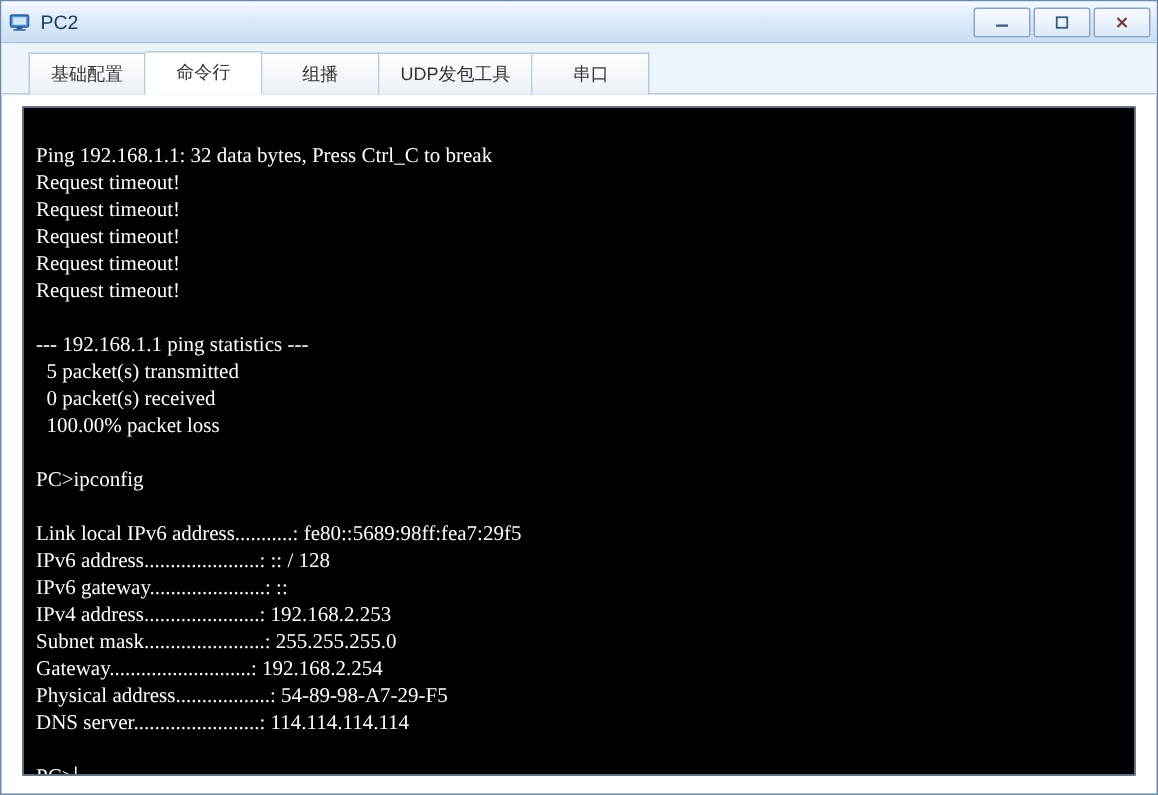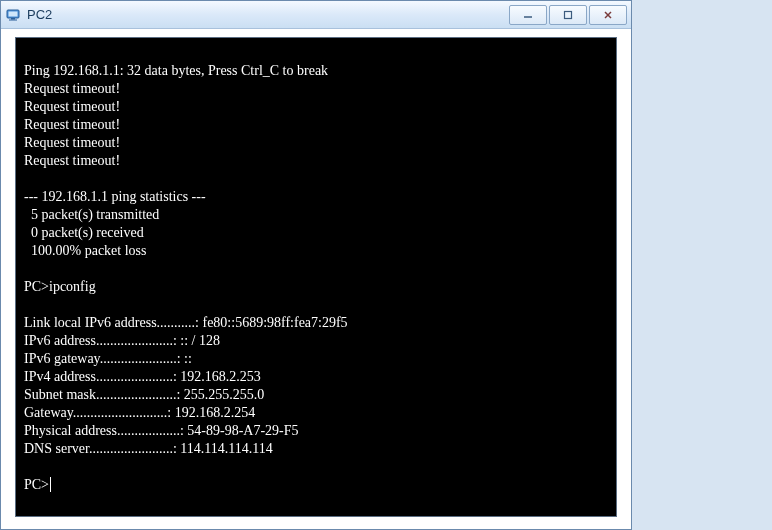--- a/index.html
+++ b/index.html
@@ -4,21 +4,21 @@
 <style>
   * { margin: 0; padding: 0; box-sizing: border-box; }
   body {
     font-family: "Microsoft YaHei", "Segoe UI", Tahoma, sans-serif;
     background: #d7e4f2;
     width: 772px;
     height: 530px;
     overflow: hidden;
   }
   .window {
-    width: 632px;
+    width: 772px;
     height: 530px;
     background: #ffffff;
     border: 1px solid #6b8aad;
     display: flex;
     flex-direction: column;
   }
   .titlebar {
     height: 28px;
     background: linear-gradient(to bottom, #f4f9ff 0%, #dbe9f9 50%, #cadff3 100%);
     display: flex;
@@ -137,20 +137,27 @@
       </div>
       <div class="win-btn close">
         <svg width="10" height="10" viewBox="0 0 10 10">
           <line x1="2" y1="2" x2="8" y2="8" stroke="#7a3b3b" stroke-width="1.5"></line>
           <line x1="8" y1="2" x2="2" y2="8" stroke="#7a3b3b" stroke-width="1.5"></line>
         </svg>
       </div>
     </div>
   </div>
 
+  <div class="tabbar">
+    <div class="tab"><span>基础配置</span></div>
+    <div class="tab active"><span>命令行</span></div>
+    <div class="tab"><span>组播</span></div>
+    <div class="tab"><span>UDP发包工具</span></div>
+    <div class="tab"><span>串口</span></div>
+  </div>
 
   <div class="terminal" id="terminal"><span>
 Ping 192.168.1.1: 32 data bytes, Press Ctrl_C to break
 Request timeout!
 Request timeout!
 Request timeout!
 Request timeout!
 Request timeout!
 
 --- 192.168.1.1 ping statistics ---

